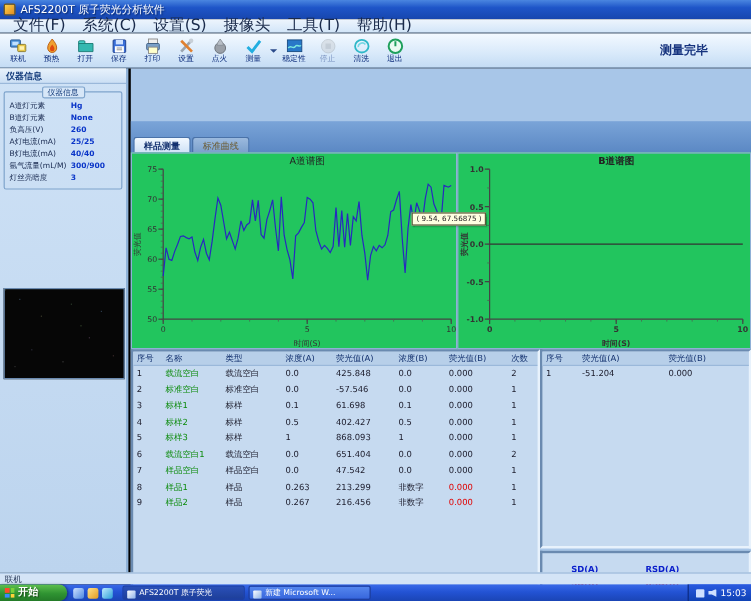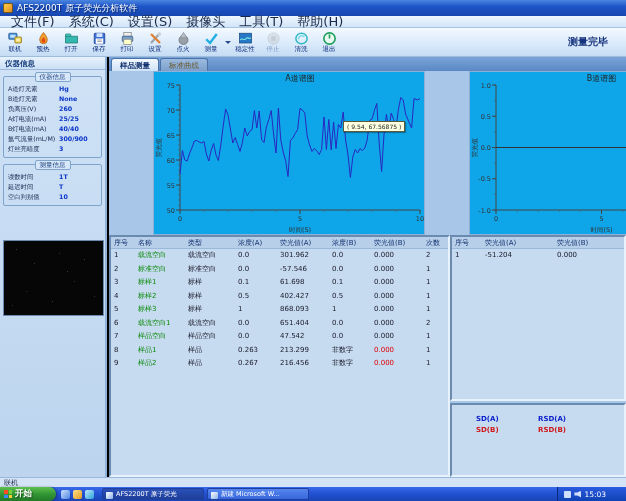--- a/index.html
+++ b/index.html
@@ -24,21 +24,21 @@
   .toolbar { position:absolute; top:28px; left:0; width:626px; height:29px;
     background:linear-gradient(180deg,#f3f9ff 0%,#d8e9fa 60%,#c4dcf4 100%);
     border-bottom:1px solid #9ebcdc; display:flex; align-items:stretch; }
   .tb-buttons { display:flex; align-items:center; padding-left:1px; }
   .tb-btn { width:28px; height:28px; display:flex; flex-direction:column; align-items:center; justify-content:center; cursor:default; }
   .tb-btn svg { width:15px; height:15px; display:block; }
   .tb-btn .lbl { font-size:6.5px; color:#0a2a7a; line-height:7px; white-space:nowrap; }
   .tb-btn.disabled { opacity:.45; }
   .tb-drop { width:6px; height:28px; display:flex; align-items:center; justify-content:center; }
   .tb-drop::after { content:""; border-left:3px solid transparent; border-right:3px solid transparent; border-top:3px solid #2a4a8a; }
-  .tb-status { margin-left:auto; align-self:center; padding-right:18px; font-size:10px; color:#16337e; font-weight:bold; }
+  .tb-status { margin-left:auto; align-self:center; padding-right:36px; font-size:10px; color:#16337e; font-weight:bold; }
 
   
   .sidebar { position:absolute; top:57px; left:0; width:107px; height:420px;
     background:linear-gradient(180deg,#cfe2f6,#bcd4ee); border-right:2px solid #8fb2d8; }
   .sb-caption { height:13px; background:linear-gradient(180deg,#e8f2fc,#cbdff4); border-bottom:1px solid #9ab8da;
     font-size:7.5px; color:#123a7a; font-weight:bold; padding:2px 0 0 5px; }
   .logo-box { margin:2px 2px 3px 2px; height:28px; background:#fdfdfd; border:1px solid #9ab8da;
     text-align:center; padding-top:4px; }
   .logo-line { font-size:9.5px; line-height:10px; letter-spacing:0; white-space:nowrap; }
   .logo-red { color:#c01818; font-style:italic; font-weight:bold; }
@@ -50,30 +50,30 @@
     padding:0 4px; line-height:8px; white-space:nowrap; }
   .sb-row { display:flex; font-size:6.3px; line-height:10px; padding:0 0 0 4px; color:#15264d; white-space:nowrap; }
   .sb-row .v { margin-left:auto; width:42px; color:#0a35c8; font-weight:bold; }
   .camera { position:absolute; top:183px; left:3px; width:101px; height:76px; background:#060606; border:1px solid #6a8ab0; overflow:hidden; }
   .speck { position:absolute; width:1px; height:1px; background:#3a4a3a;
     box-shadow:12px 8px #2e3e4e, 30px 22px #3a3a2a, 55px 12px #2a3a2a, 70px 40px #3e2e3e, 22px 50px #2a2a3a,
     48px 60px #3a3a3a, 80px 18px #2a3a4a, 90px 55px #3a2a2a, 8px 64px #2e2e2e, 63px 30px #33432a; }
 
   
   .main { position:absolute; top:57px; left:109px; width:517px; height:420px; background:#a8c6e8; }
-  .tabstrip { height:14px; background:linear-gradient(180deg,#7aa4d8,#5b88c4); display:flex; align-items:flex-end; padding-left:2px; }
+  .tabstrip { height:26px; background:linear-gradient(180deg,#7aa4d8,#5b88c4); display:flex; align-items:flex-end; padding-left:2px;margin-top:44px; }
   .tab { height:13px; line-height:13px; padding:0 8px; font-size:7.5px; border:1px solid #4a72a8; border-bottom:none;
     border-radius:3px 3px 0 0; margin-right:1px; cursor:default; }
   .tab.active { background:linear-gradient(180deg,#f2f8ff,#cfe2f6); color:#12306e; font-weight:bold; }
   .tab.inactive { background:linear-gradient(180deg,#9cbade,#7ba0cc); color:#6a5a30; }
 
   .charts-row { position:relative; height:164px; display:flex; }
-  .chart-panel { height:164px; background:#0ea5e9; border:1px solid #8fb0d6;margin-left:44px; }
+  .chart-panel { height:164px; background:#22c55e; border:1px solid #8fb0d6; }
   .chart-panel.a { width:272px; }
-  .chart-panel.b { width:245px; }
+  .chart-panel.b { width:245px;font-weight:bold; }
   svg text.tick { font-size:6.5px; fill:#333; font-family:"DejaVu Sans",sans-serif; }
   svg text.ctitle { font-size:8px; fill:#222; font-family:"DejaVu Sans",sans-serif; }
   svg .ax { stroke:#444; stroke-width:1; }
   svg .axm { stroke:#555; stroke-width:.6; }
   .chart-tip { position:absolute; left:234px; top:50px; background:#ffffe1; border:1px solid #5a5a3a;
     font-size:6px; color:#222; padding:1px 3px; white-space:nowrap; box-shadow:1px 1px 1px rgba(0,0,0,.3); }
 
   .tables-row { position:relative; height:242px; display:flex; }
   .sample-table { width:341px; height:242px; background:#c6daf0; border:2px solid; border-color:#6a8ab0 #e8f2fc #e8f2fc #6a8ab0; overflow:hidden; }
   .t-head,.t-row { display:grid; grid-template-columns:24px 50px 50px 42px 52px 42px 52px 25px; padding-left:3px; }
@@ -107,21 +107,21 @@
   .ql-ico { width:9px; height:9px; border-radius:2px; }
   .ql1 { background:linear-gradient(135deg,#cfe2ff,#4a86e0); }
   .ql2 { background:linear-gradient(135deg,#ffe28a,#e09a20); }
   .ql3 { background:linear-gradient(135deg,#bfeaff,#2aa0d8); }
   .taskbtn { height:12px; width:102px; margin-left:3px; background:linear-gradient(180deg,#5586ee,#3766dc);
     border:1px solid #1e3fa0; border-radius:2px; display:flex; align-items:flex-end; padding:0 3px; overflow:hidden; }
   .taskbtn.pressed { background:linear-gradient(180deg,#2a50b8,#1e3f9a); }
   .taskbtn .tico { width:7px; height:7px; border-radius:1px; background:linear-gradient(135deg,#fff,#8ab0e8); margin-right:3px; flex:none; }
   .taskbtn span { color:#fff; font-size:6.5px; white-space:nowrap; }
   .tray { margin-left:auto; height:14px; background:linear-gradient(180deg,#2a5ae0,#0f42b4);
-    border-left:1px solid #0a2a80; display:flex; align-items:center; gap:3px; padding:0 20px 0 6px;text-align:right; }
+    border-left:1px solid #0a2a80; display:flex; align-items:center; gap:3px; padding:0 4px 0 6px;text-align:right; }
   .tray-ico { width:7px; height:7px; background:#cfe0ff; border-radius:1px; }
   .tray-ico.spk { clip-path:polygon(0 30%,40% 30%,100% 0,100% 100%,40% 70%,0 70%); }
   .tray .clock { color:#fff; font-size:7.5px; }
 </style>
 </head>
 <body>
 
 <div id="app">
 
   <div class="titlebar">
@@ -260,35 +260,20 @@
             <span>B灯电流(mA)</span>
             <span class="v">40/40</span>
           </div>
           <div class="sb-row">
             <span>氩气流量(mL/M)</span>
             <span class="v">300/900</span>
           </div>
           <div class="sb-row">
             <span>灯丝亮暗度</span>
             <span class="v">3</span>
-          </div>
-        </div>
-        <div class="sb-group">
-          <span class="sb-legend">测量信息</span>
-          <div class="sb-row">
-            <span>读数时间</span>
-            <span class="v">1T</span>
-          </div>
-          <div class="sb-row">
-            <span>延迟时间</span>
-            <span class="v">T</span>
-          </div>
-          <div class="sb-row">
-            <span>空白判别值</span>
-            <span class="v">10</span>
           </div>
         </div>
       </div>
     <div class="camera">
         <i class="speck"></i>
       </div>
   </div>
 
   <div class="main">
     <div class="tabstrip">
@@ -421,21 +406,21 @@
             <span>荧光值(A)</span>
             <span>浓度(B)</span>
             <span>荧光值(B)</span>
             <span>次数</span>
           </div>
           <div class="t-row">
             <span>1</span>
             <span class="g">载流空白</span>
             <span>载流空白</span>
             <span>0.0</span>
-            <span>301.962</span>
+            <span>425.848</span>
             <span>0.0</span>
             <span class="">0.000</span>
             <span>2</span>
           </div>
           <div class="t-row">
             <span>2</span>
             <span class="g">标准空白</span>
             <span>标准空白</span>
             <span>0.0</span>
             <span>-57.546</span>

